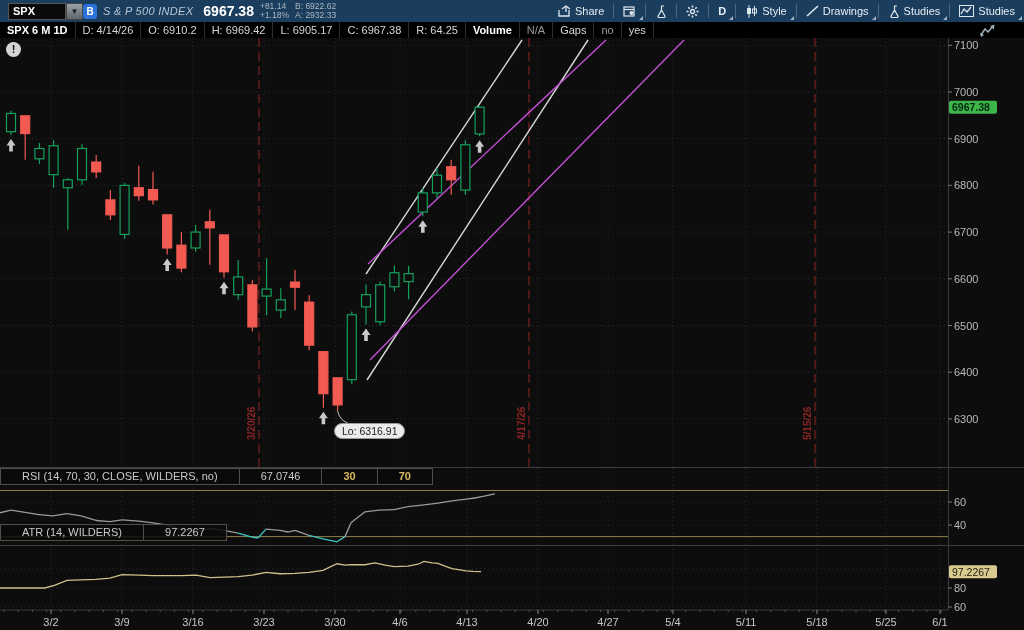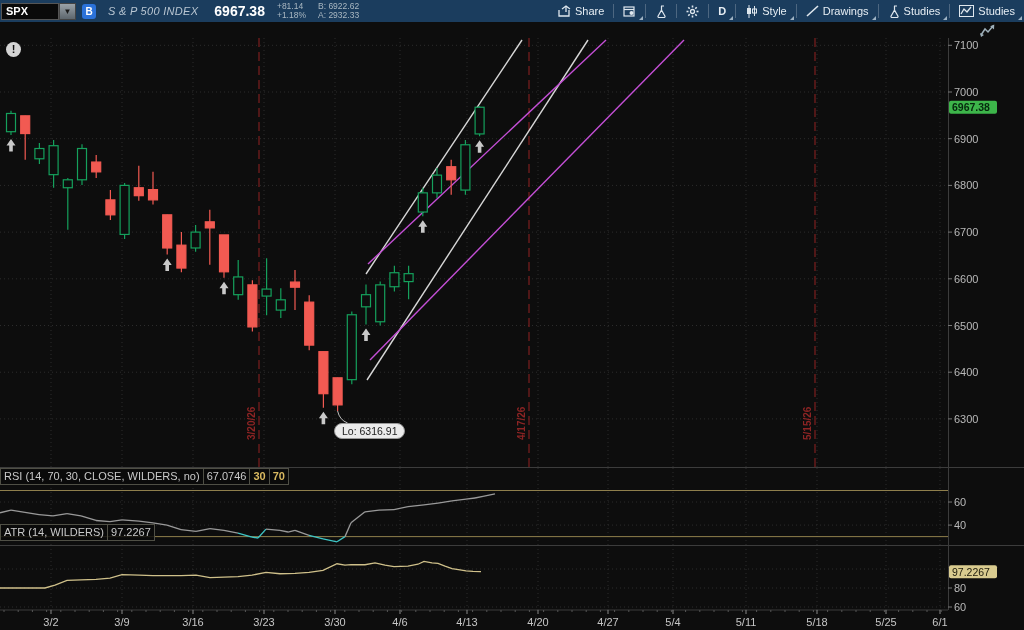--- a/index.html
+++ b/index.html
@@ -4,21 +4,21 @@
 <style>
   * { margin:0; padding:0; box-sizing:border-box; }
   html,body { width:1024px; height:630px; background:#0d0d0d; overflow:hidden;
               font-family:"Liberation Sans", sans-serif; }
   #app { position:relative; width:1024px; height:630px; background:#0d0d0d; }
 
   
   #toolbar { position:absolute; top:0; left:0; width:1024px; height:22px;
              background:#1b3d5e; display:flex; align-items:center; color:#e6edf3;
              font-size:11px; }
-  .tb-left { display:flex; align-items:center; gap:6px; padding-left:1px; }
+  .tb-left { display:flex; align-items:center; gap:0; padding-left:8px; }
   .sym-box { display:flex; align-items:center; height:17px; }
   .sym-input { width:58px; height:17px; background:#0a0a0a; border:1px solid #555;
                color:#fff; font-size:11px; font-weight:bold; padding:0 4px; line-height:15px; }
   .sym-drop { width:17px; height:17px; background:linear-gradient(#9aa2a8,#6b7necom 60%,#5d666d);
               background:linear-gradient(#9aa2a8,#5d666d); border:1px solid #444;
               color:#1a1a1a; font-size:8px; text-align:center; line-height:16px; }
   .b-badge { width:14px; height:15px; background:#2b72d9; border-radius:3px; color:#fff;
              font-weight:bold; font-size:10px; text-align:center; line-height:15px; }
   .idx-name { color:#b9c6d2; margin-left:6px; letter-spacing:.3px;font-style:italic; }
   .last-px { color:#ffffff; font-weight:bold; font-size:14px; margin-left:10px; }
@@ -47,21 +47,21 @@
 
   
   #info-icon { position:absolute; top:42px; left:6px; width:15px; height:15px;
                border-radius:50%; background:#d4d4d4; color:#111; font-weight:bold;
                font-size:11px; text-align:center; line-height:15px; }
   #axis-icon { position:absolute; top:24px; left:980px; }
   .ind-header { position:absolute; left:0; display:flex; font-size:11px; line-height:15px; }
   #rsi-header { top:468px; }
   #atr-header { top:524px;text-align:center; }
   .ind-box { border:1px solid #4f4f45; background:rgba(10,10,10,.85); color:#c9c9c9;
-             padding:0 3px; height:17px; display:flex; align-items:center; }
+             padding:0 21px; height:17px; display:flex; align-items:center; }
   .ind-box + .ind-box { border-left:none; }
   .ind-box.gold { color:#d9b960; font-weight:bold; }
   #lo-bubble { position:absolute; top:423px; left:334px; height:16px; background:#ebebeb;
                border:1px solid #9a9a9a; border-radius:8px; color:#222; font-size:10.5px;
                line-height:14px; padding:0 7px; white-space:nowrap; }
 </style>
 </head>
 <body>
 
 <div id="app">
@@ -177,20 +177,34 @@
               <rect x="0.5" y="0.5" width="14" height="11" fill="none" stroke="#dfe7ee"></rect>
               <polyline points="2,9 5,4 8,7 12,2" fill="none" stroke="#dfe7ee" stroke-width="1.3"></polyline>
             </svg>
           </span>
           <span>Studies</span>
           <span class="corner"></span>
         </div>
       </div>
   </div>
 
+  <div id="chart-header">
+      <div class="hd-cell bold">SPX 6 M 1D</div>
+      <div class="hd-cell">D: 4/14/26</div>
+      <div class="hd-cell">O: 6910.2</div>
+      <div class="hd-cell">H: 6969.42</div>
+      <div class="hd-cell">L: 6905.17</div>
+      <div class="hd-cell">C: 6967.38</div>
+      <div class="hd-cell">R: 64.25</div>
+      <div class="hd-cell bold">Volume</div>
+      <div class="hd-cell dim">N/A</div>
+      <div class="hd-cell">Gaps</div>
+      <div class="hd-cell dim">no</div>
+      <div class="hd-cell">yes</div>
+    </div>
 
   <svg id="chart-svg" width="1024" height="592">
       <line x1="0" y1="7.299999999999997" x2="948" y2="7.299999999999997" stroke="#2c2c2c" stroke-dasharray="1 3"></line>
       <line x1="0" y1="54" x2="948" y2="54" stroke="#2c2c2c" stroke-dasharray="1 3"></line>
       <line x1="0" y1="100.7" x2="948" y2="100.7" stroke="#2c2c2c" stroke-dasharray="1 3"></line>
       <line x1="0" y1="147.4" x2="948" y2="147.4" stroke="#2c2c2c" stroke-dasharray="1 3"></line>
       <line x1="0" y1="194.1" x2="948" y2="194.1" stroke="#2c2c2c" stroke-dasharray="1 3"></line>
       <line x1="0" y1="240.8" x2="948" y2="240.8" stroke="#2c2c2c" stroke-dasharray="1 3"></line>
       <line x1="0" y1="287.5" x2="948" y2="287.5" stroke="#2c2c2c" stroke-dasharray="1 3"></line>
       <line x1="0" y1="334.2" x2="948" y2="334.2" stroke="#2c2c2c" stroke-dasharray="1 3"></line>

